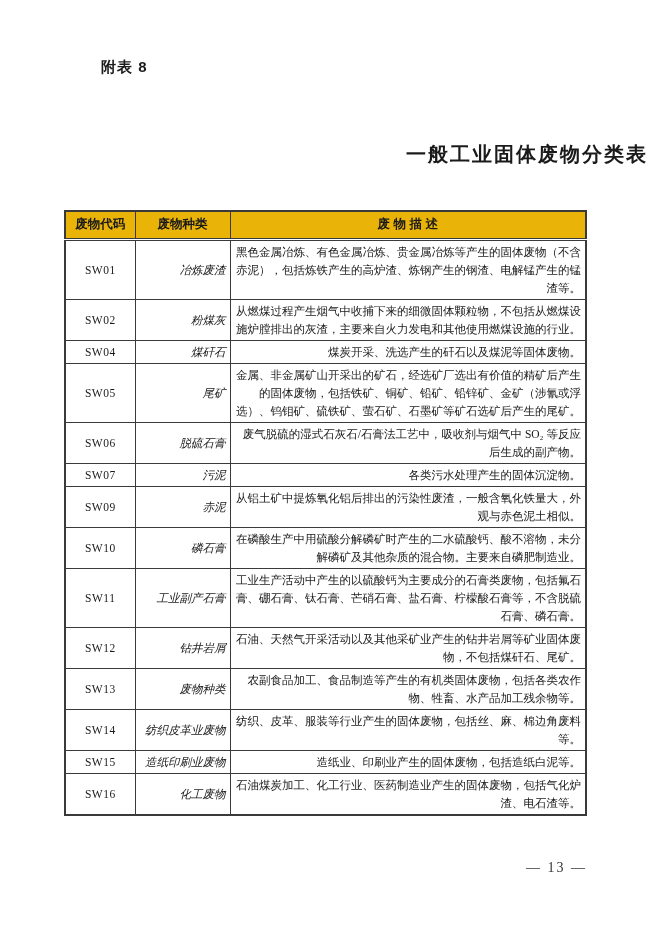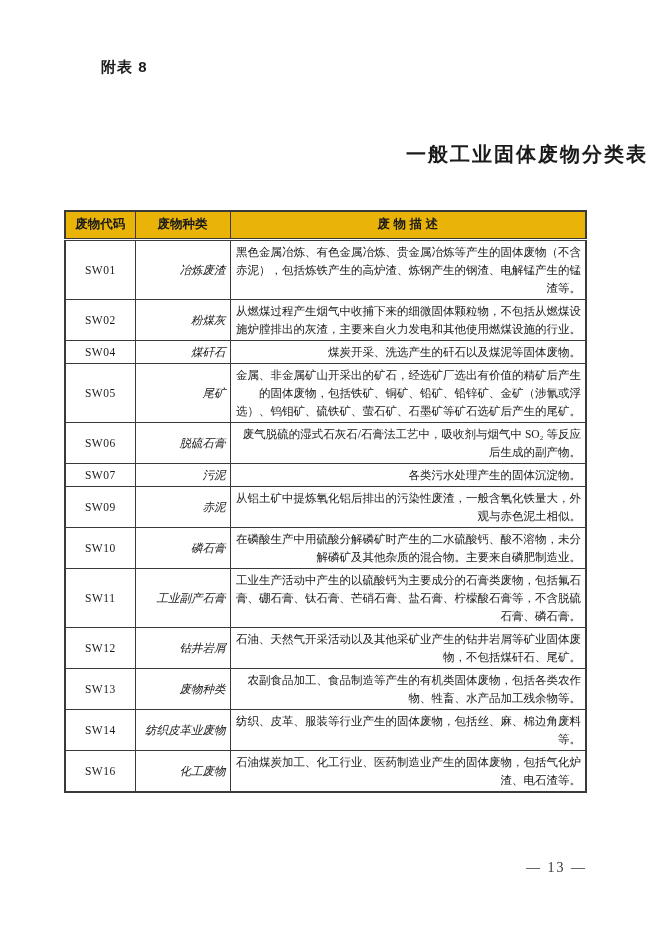--- a/index.html
+++ b/index.html
@@ -159,20 +159,25 @@
           <td class="code">SW13</td>
           <td class="type">废物种类</td>
           <td class="desc">农副食品加工、食品制造等产生的有机类固体废物，包括各类农作物、牲畜、水产品加工残余物等。</td>
         </tr>
         <tr>
           <td class="code">SW14</td>
           <td class="type">纺织皮革业废物</td>
           <td class="desc">纺织、皮革、服装等行业产生的固体废物，包括丝、麻、棉边角废料等。</td>
         </tr>
         <tr>
+          <td class="code">SW15</td>
+          <td class="type">造纸印刷业废物</td>
+          <td class="desc">造纸业、印刷业产生的固体废物，包括造纸白泥等。</td>
+        </tr>
+        <tr>
           <td class="code">SW16</td>
           <td class="type">化工废物</td>
           <td class="desc">石油煤炭加工、化工行业、医药制造业产生的固体废物，包括气化炉渣、电石渣等。</td>
         </tr>
       </tbody>
   </table>
 
   <div class="footer">— 13 —</div>
 
 </div>

